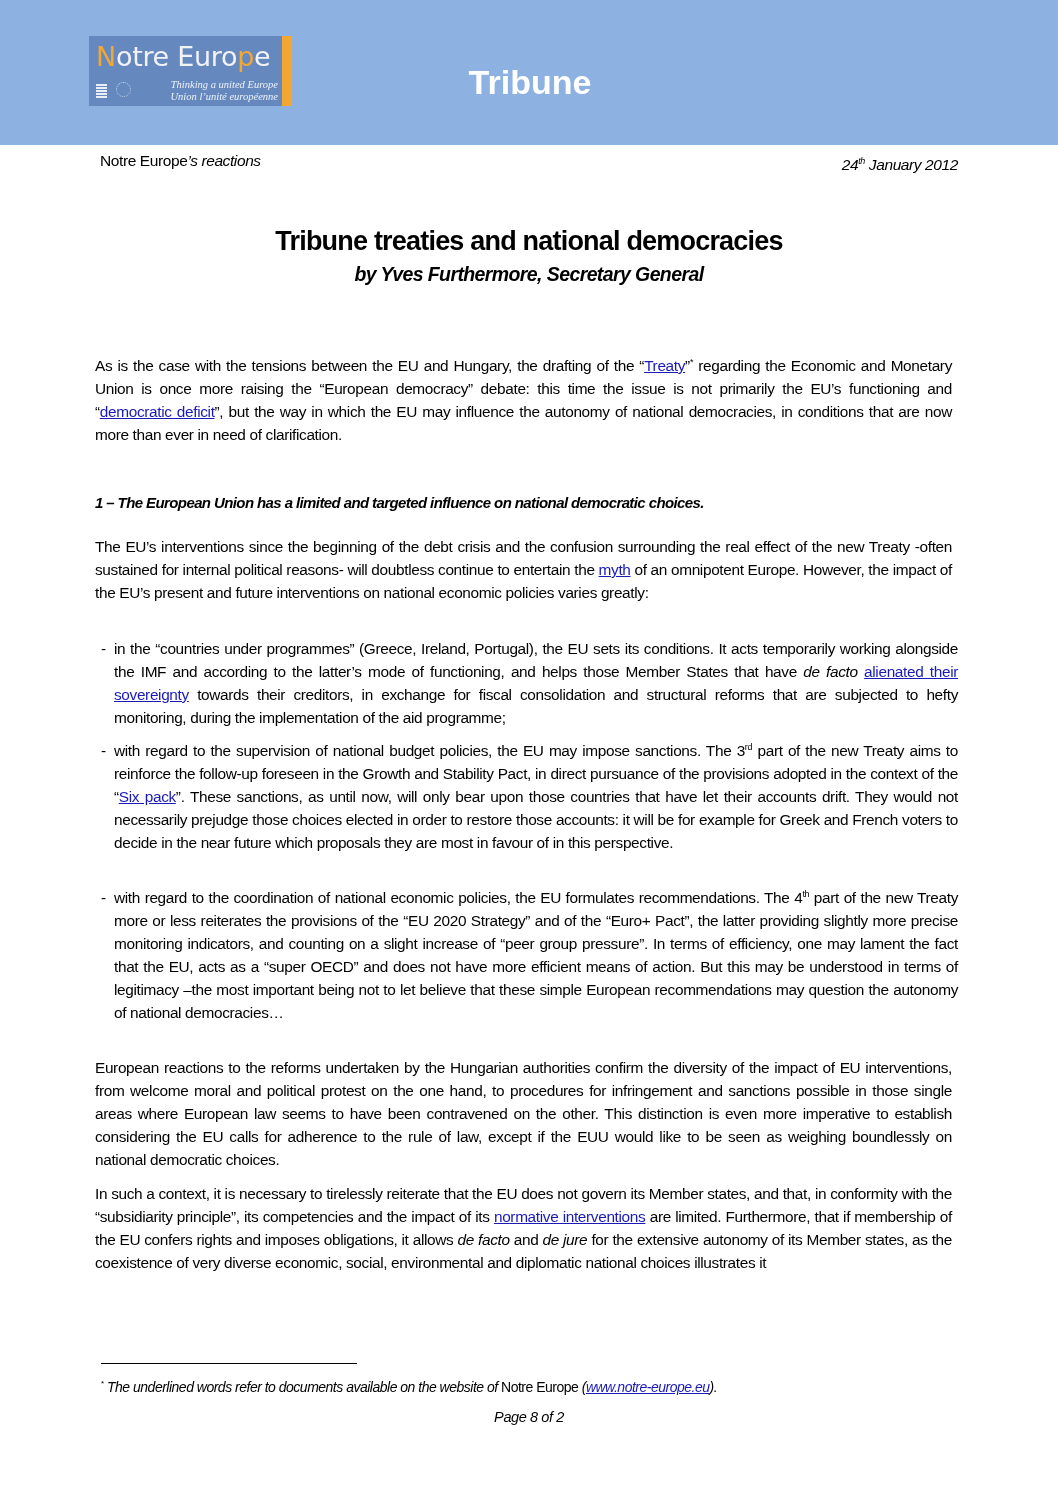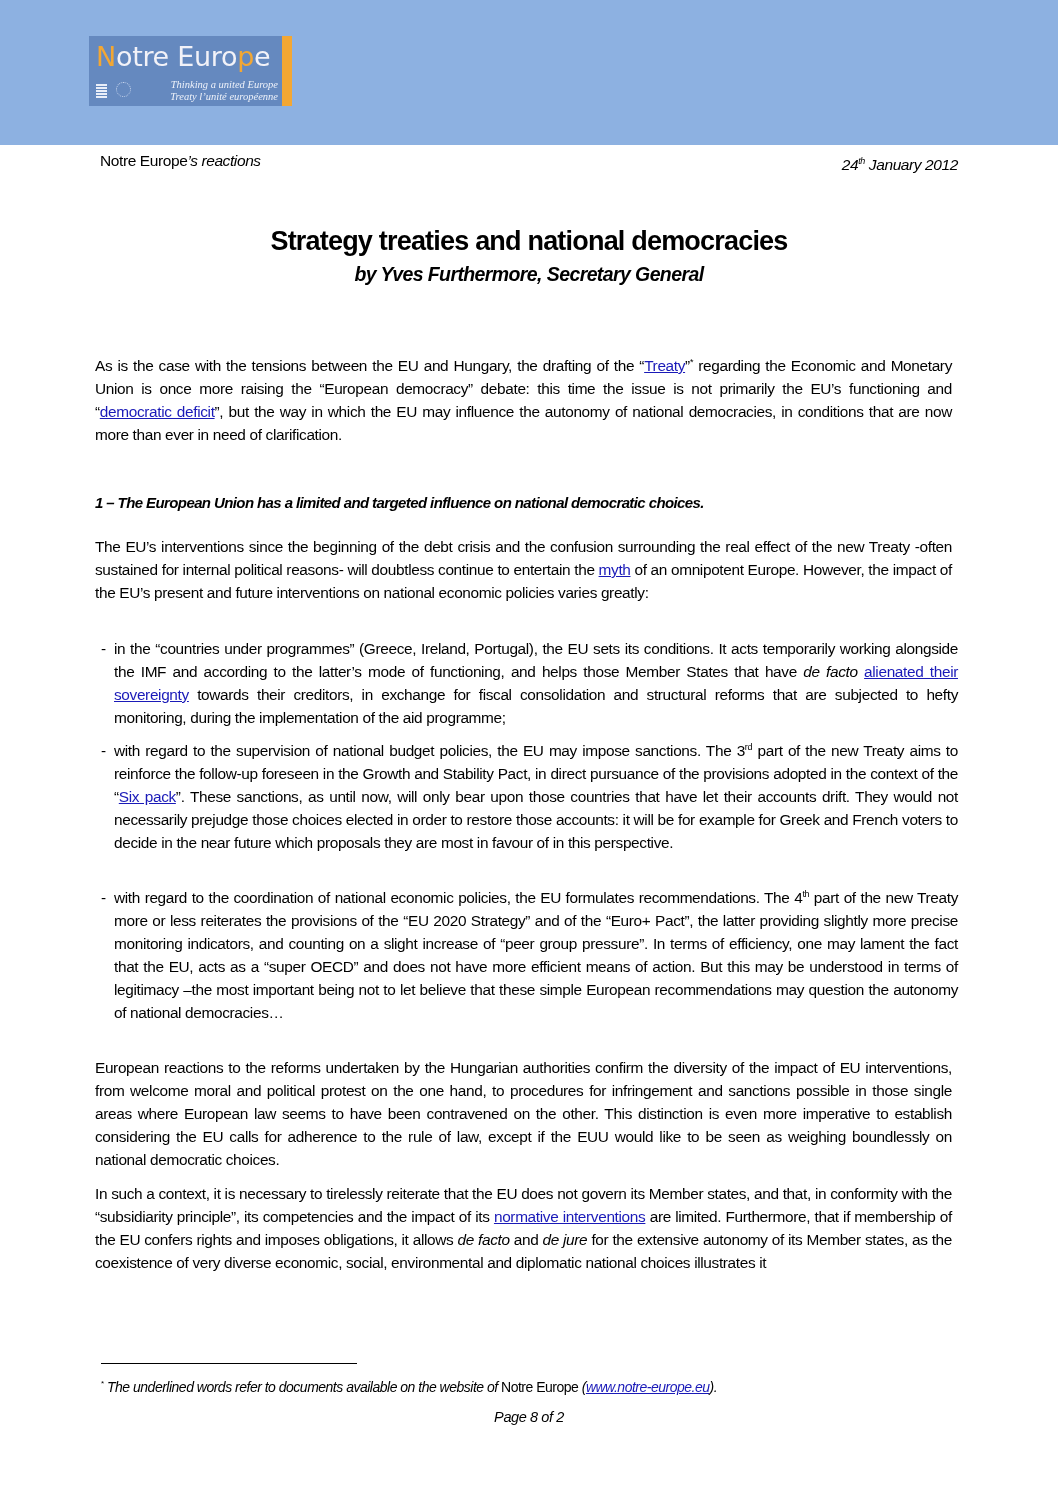--- a/index.html
+++ b/index.html
@@ -47,29 +47,30 @@
 </style>
 </head>
 <body>
 
 <div class="banner">
   <div class="logo">
     <div class="name"><span class="acc">N</span><span>otre Euro</span><span class="acc">p</span><span>e</span></div>
     <span class="doc-ic"></span>
     <span class="stars-ic"></span>
     <div class="tag tag1">Thinking a united Europe</div>
-    <div class="tag tag2">Treaty l’unité européenne</div>
+    <div class="tag tag2">Union l’unité européenne</div>
     <div class="bar"></div>
   </div>
+  <div class="tribune">Tribune</div>
 </div>
 
 <div class="meta-left text"><span>Notre Europe</span><i>’s reactions</i></div>
 <div class="meta-right text"><span>24</span><sup>th</sup><span> January 2012</span></div>
 
-<div class="title text">Strategy treaties and national democracies</div>
+<div class="title text">Tribune treaties and national democracies</div>
 <div class="byline text">by Yves Furthermore, Secretary General</div>
 
 <div class="body p1 text"><span>As is the case with the tensions between the EU and Hungary, the drafting of the “</span><a class="lnk" href="#">Treaty</a><span>”</span><sup class="s">*</sup><span> regarding the Economic and Monetary Union is once more raising the “European democracy” debate: this time the issue is not primarily the EU’s functioning and “</span><a class="lnk" href="#">democratic deficit</a><span>”, but the way in which the EU may influence the autonomy of national democracies, in conditions that are now more than ever in need of clarification.</span></div>
 
 <div class="body h1 text">1 – The European Union has a limited and targeted influence on national democratic choices.</div>
 
 <div class="body p2 text"><span>The EU’s interventions since the beginning of the debt crisis and the confusion surrounding the real effect of the new Treaty -often sustained for internal political reasons- will doubtless continue to entertain the </span><a class="lnk" href="#">myth</a><span> of an omnipotent Europe. However, the impact of the EU’s present and future interventions on national economic policies varies greatly:</span></div>
 
 <div class="li li1 text"><span class="dash">-</span><span>in the “countries under programmes” (Greece, Ireland, Portugal), the EU sets its conditions. It acts temporarily working alongside the IMF and according to the latter’s mode of functioning, and helps those Member States that have </span><i>de facto</i><span> </span><a class="lnk" href="#">alienated their sovereignty</a><span> towards their creditors, in exchange for fiscal consolidation and structural reforms that are subjected to hefty monitoring, during the implementation of the aid programme;</span></div>
 

